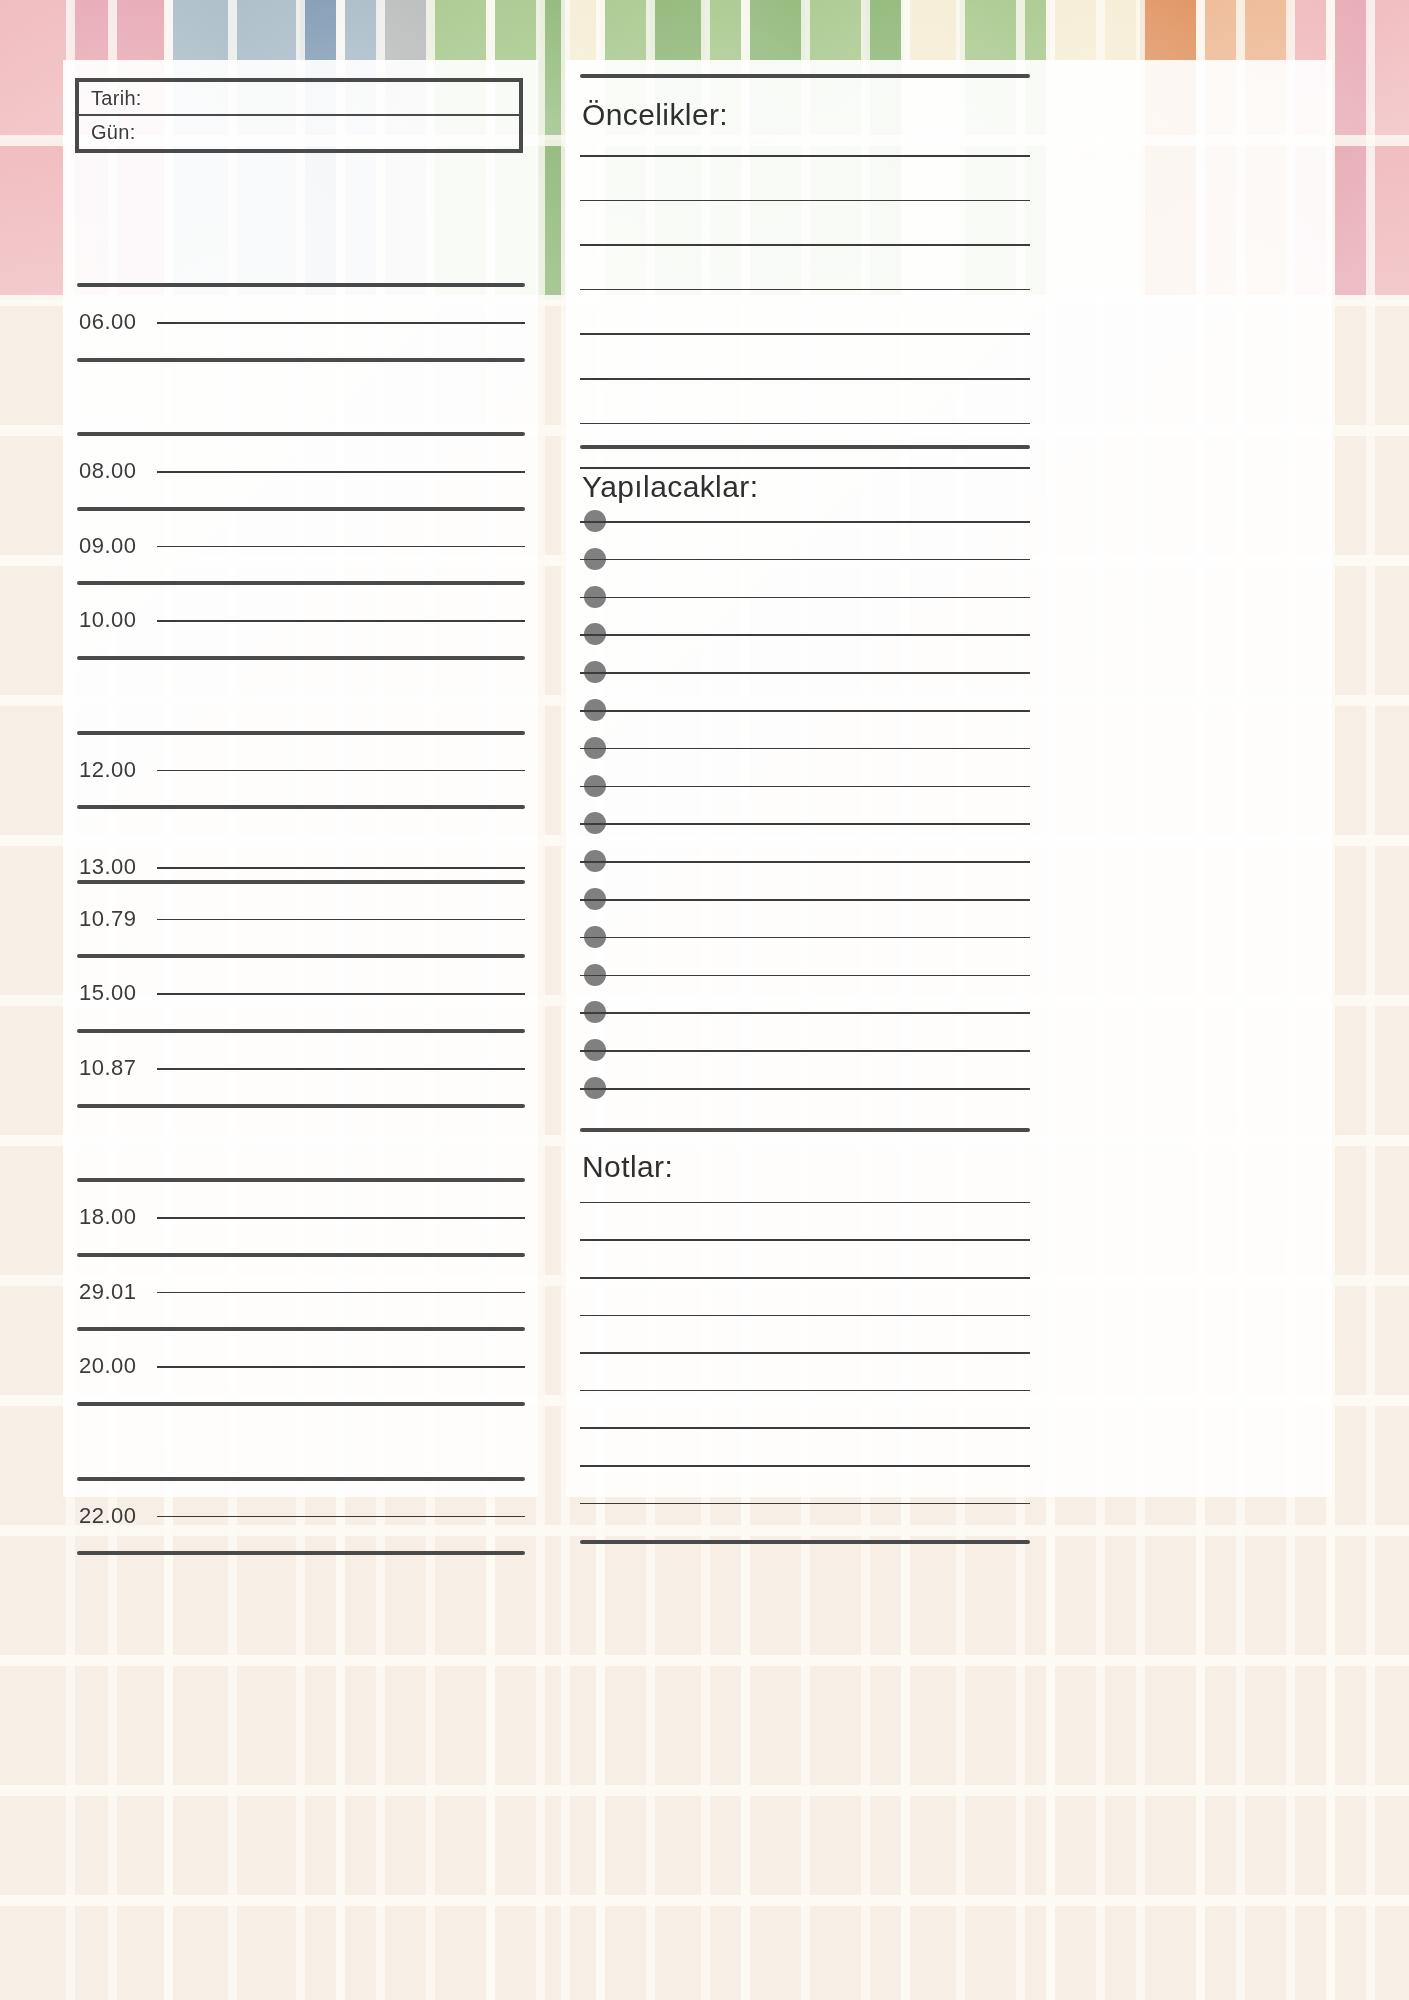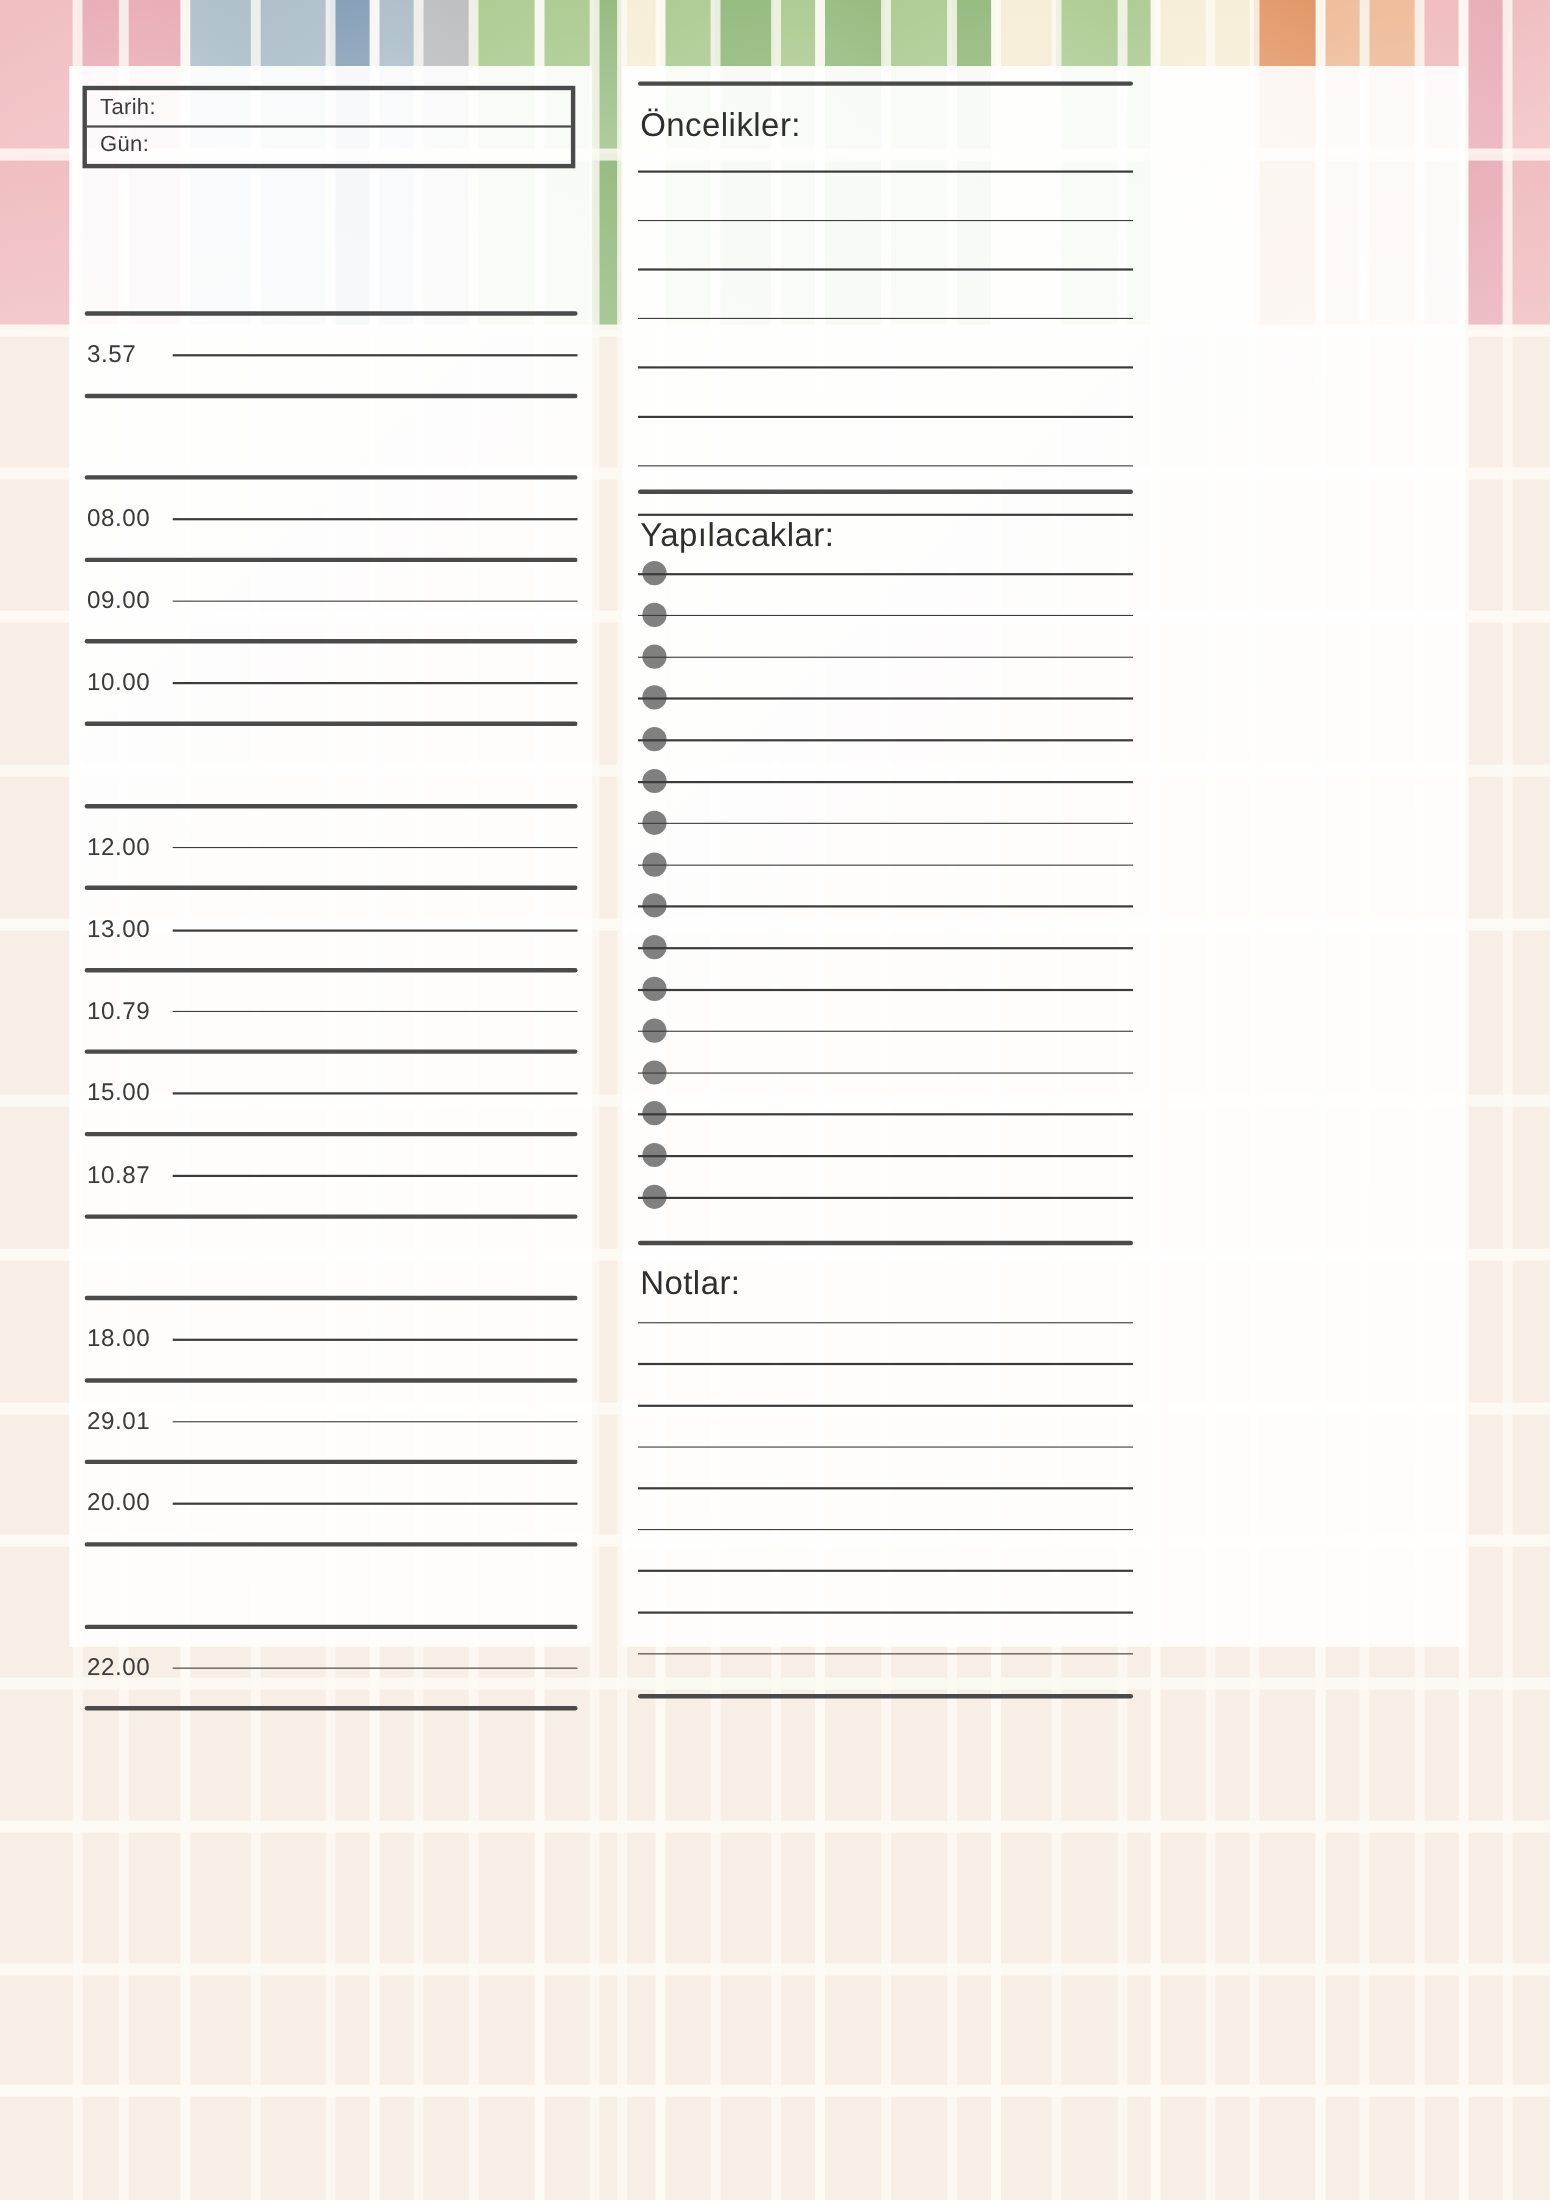--- a/index.html
+++ b/index.html
@@ -572,21 +572,21 @@
     <span class="hlabel">Tarih:</span>
   </div>
   <div class="hrow">
     <span class="hlabel">Gün:</span>
   </div>
 </div>
 
 <div id="schedule">
     <div class="thick-rule" style="top: 223px;"></div>
     <div class="hour-row" style="top: 249px;">
-      <span class="hour-label">3.57</span>
+      <span class="hour-label">06.00</span>
       <div class="hour-line" style="width: 368px;"></div>
     </div>
     <div class="thick-rule" style="top: 297.6px;"></div>
     <div class="thick-rule" style="top: 372.2px;"></div>
     <div class="hour-row" style="top: 398.2px;">
       <span class="hour-label">08.00</span>
       <div class="hour-line" style="width: 368px;"></div>
     </div>
     <div class="thick-rule" style="top: 446.8px;"></div>
     <div class="hour-row" style="top: 472.8px;">
@@ -598,21 +598,21 @@
       <span class="hour-label">10.00</span>
       <div class="hour-line" style="width: 368px;"></div>
     </div>
     <div class="thick-rule" style="top: 596px;"></div>
     <div class="thick-rule" style="top: 670.6px;"></div>
     <div class="hour-row" style="top: 696.6px;">
       <span class="hour-label">12.00</span>
       <div class="hour-line" style="width: 368px;"></div>
     </div>
     <div class="thick-rule" style="top: 745.2px;"></div>
-    <div class="hour-row" style="top: 772px;">
+    <div class="hour-row" style="top: 794px;">
       <span class="hour-label">13.00</span>
       <div class="hour-line" style="width: 368px;"></div>
     </div>
     <div class="thick-rule" style="top: 819.8px;"></div>
     <div class="hour-row" style="top: 845.8px;">
       <span class="hour-label">10.79</span>
       <div class="hour-line" style="width: 368px;"></div>
     </div>
     <div class="thick-rule" style="top: 894.4px;"></div>
     <div class="hour-row" style="top: 920.4px;">

